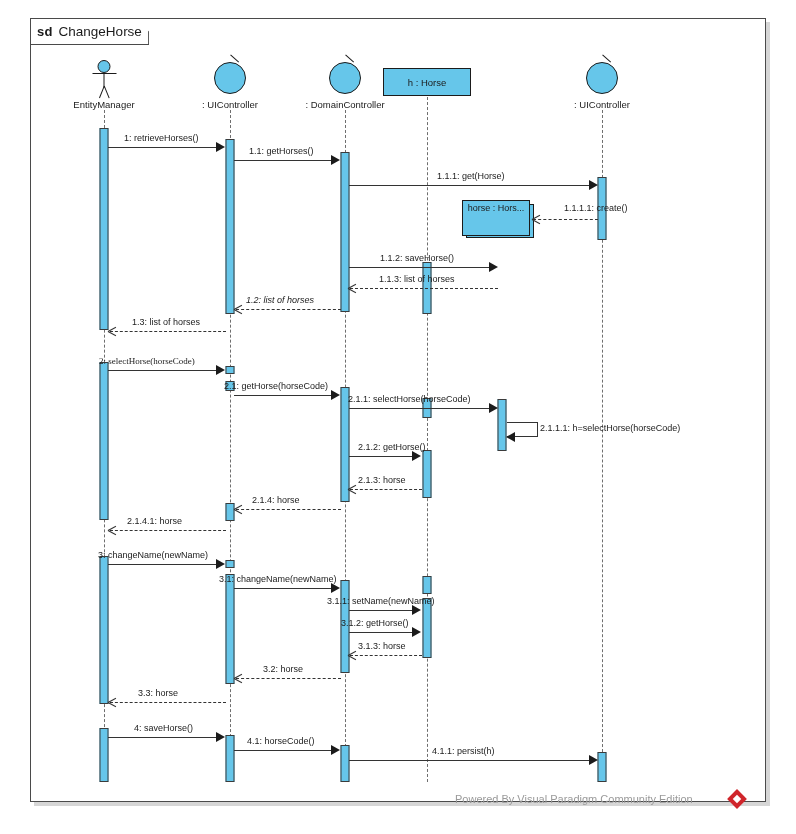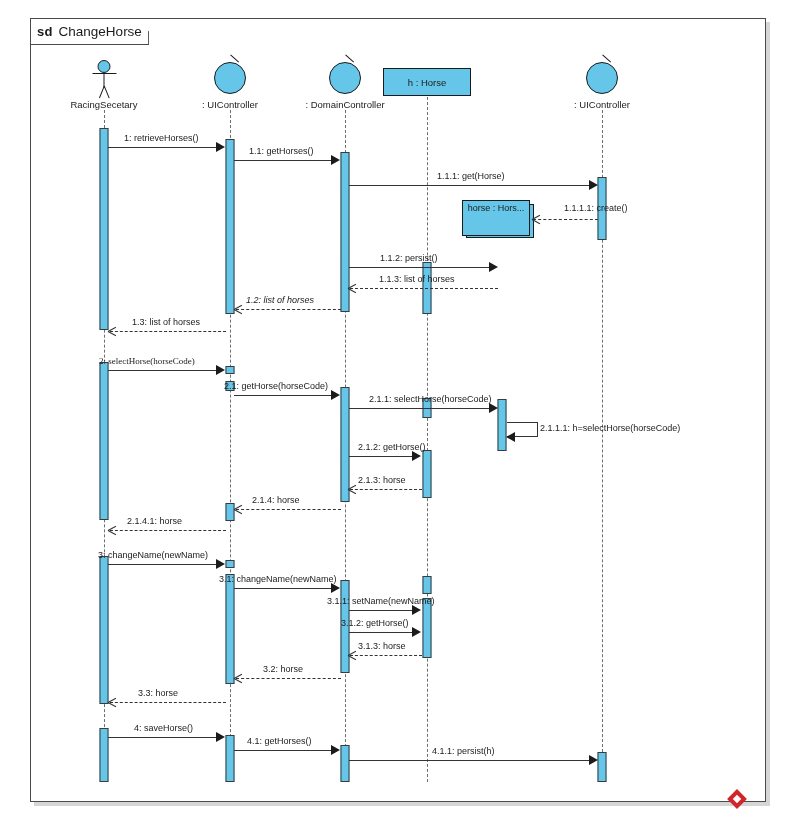--- a/index.html
+++ b/index.html
@@ -101,21 +101,21 @@
   <div class="lifeline" style="left:427px;top:92px;height:690px;"></div>
   <div class="lifeline" style="left:602px;top:110px;height:672px;"></div>
 
   <div class="actor" style="left:104px;top:60px;">
     <div class="head"></div>
     <div class="body"></div>
     <div class="arms"></div>
     <div class="leg legL"></div>
     <div class="leg legR"></div>
   </div>
-  <div class="head-label" style="left:104px;top:99px;">RacingSecetary</div>
+  <div class="head-label" style="left:104px;top:99px;">EntityManager</div>
 
   <div class="ctrl" style="left:230px;top:62px;">
     <div class="tick"></div>
   </div>
   <div class="head-label" style="left:230px;top:99px;">: UIController</div>
 
   <div class="ctrl" style="left:345px;top:62px;">
     <div class="tick"></div>
   </div>
   <div class="head-label" style="left:345px;top:99px;">: DomainController</div>
@@ -169,21 +169,21 @@
   <div class="msg-line" style="left:349px;top:185px;width:246px;"></div>
   <div class="arrowhead solid-r" style="left:589px;top:180px;"></div>
   <div class="msg-label" style="left:437px;top:171px;">1.1.1: get(Horse)</div>
 
   <div class="msg-line ret" style="left:533px;top:219px;width:65px;"></div>
   <div class="openarrow" style="left:532px;top:215px;"></div>
   <div class="msg-label" style="left:564px;top:203px;">1.1.1.1: create()</div>
 
   <div class="msg-line" style="left:349px;top:267px;width:146px;"></div>
   <div class="arrowhead solid-r" style="left:489px;top:262px;"></div>
-  <div class="msg-label" style="left:380px;top:253px;">1.1.2: persist()</div>
+  <div class="msg-label" style="left:380px;top:253px;">1.1.2: saveHorse()</div>
 
   <div class="msg-line ret" style="left:350px;top:288px;width:148px;"></div>
   <div class="openarrow" style="left:348px;top:284px;"></div>
   <div class="msg-label" style="left:379px;top:274px;">1.1.3: list of horses</div>
 
   <div class="msg-line ret" style="left:236px;top:309px;width:105px;"></div>
   <div class="openarrow" style="left:234px;top:305px;"></div>
   <div class="msg-label" style="left:246px;top:295px;font-style:italic;">1.2: list of horses</div>
 
   <div class="msg-line ret" style="left:110px;top:331px;width:116px;"></div>
@@ -193,21 +193,21 @@
   <div class="msg-line" style="left:108px;top:370px;width:114px;"></div>
   <div class="arrowhead solid-r" style="left:216px;top:365px;"></div>
   <div class="msg-label" style="left:99px;top:356px;font-family:Liberation Serif, serif;">2: selectHorse(horseCode)</div>
 
   <div class="msg-line" style="left:234px;top:395px;width:103px;"></div>
   <div class="arrowhead solid-r" style="left:331px;top:390px;"></div>
   <div class="msg-label" style="left:224px;top:381px;">2.1: getHorse(horseCode)</div>
 
   <div class="msg-line" style="left:349px;top:408px;width:146px;"></div>
   <div class="arrowhead solid-r" style="left:489px;top:403px;"></div>
-  <div class="msg-label" style="left:348px;top:394px;margin-left:21px;">2.1.1: selectHorse(horseCode)</div>
+  <div class="msg-label" style="left:348px;top:394px;">2.1.1: selectHorse(horseCode)</div>
 
   <div class="selfmsg" style="left:507px;top:422px;width:31px;height:15px;"></div>
   <div class="arrowhead solid-l" style="left:506px;top:432px;"></div>
   <div class="msg-label" style="left:540px;top:423px;">2.1.1.1: h=selectHorse(horseCode)</div>
 
   <div class="msg-line" style="left:349px;top:456px;width:65px;"></div>
   <div class="arrowhead solid-r" style="left:412px;top:451px;"></div>
   <div class="msg-label" style="left:358px;top:442px;">2.1.2: getHorse()</div>
 
   <div class="msg-line ret" style="left:350px;top:489px;width:72px;"></div>
@@ -249,21 +249,22 @@
   <div class="msg-line ret" style="left:110px;top:702px;width:116px;"></div>
   <div class="openarrow" style="left:108px;top:698px;"></div>
   <div class="msg-label" style="left:138px;top:688px;">3.3: horse</div>
 
   <div class="msg-line" style="left:108px;top:737px;width:114px;"></div>
   <div class="arrowhead solid-r" style="left:216px;top:732px;"></div>
   <div class="msg-label" style="left:134px;top:723px;">4: saveHorse()</div>
 
   <div class="msg-line" style="left:234px;top:750px;width:103px;"></div>
   <div class="arrowhead solid-r" style="left:331px;top:745px;"></div>
-  <div class="msg-label" style="left:247px;top:736px;">4.1: getHorses()</div>
+  <div class="msg-label" style="left:247px;top:736px;">4.1: horseCode()</div>
 
   <div class="msg-line" style="left:349px;top:760px;width:246px;"></div>
   <div class="arrowhead solid-r" style="left:589px;top:755px;"></div>
   <div class="msg-label" style="left:432px;top:746px;">4.1.1: persist(h)</div>
 
+  <div class="watermark" style="left:455px;top:793px;">Powered By  Visual Paradigm Community Edition</div>
   <div class="vp-logo" style="left:730px;top:792px;"></div>
 
 </div>
 
 </body></html>

